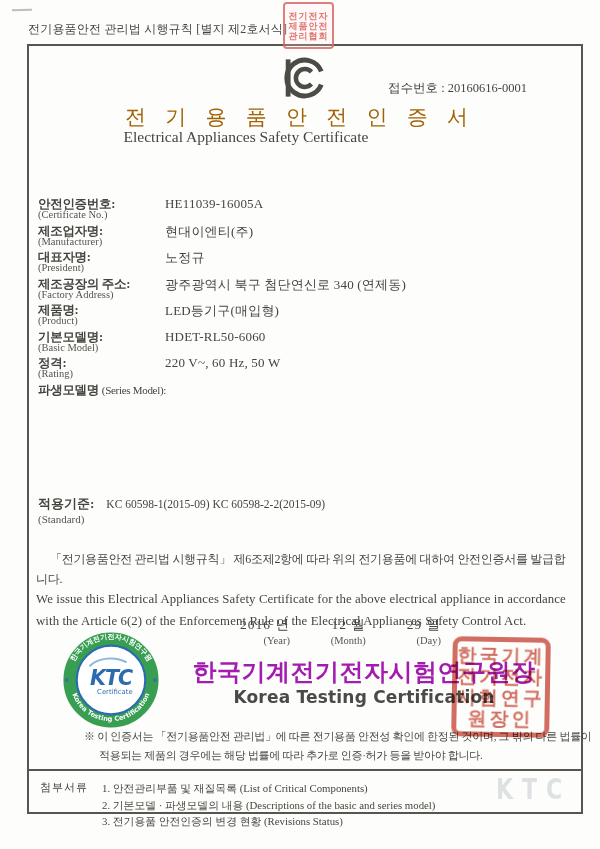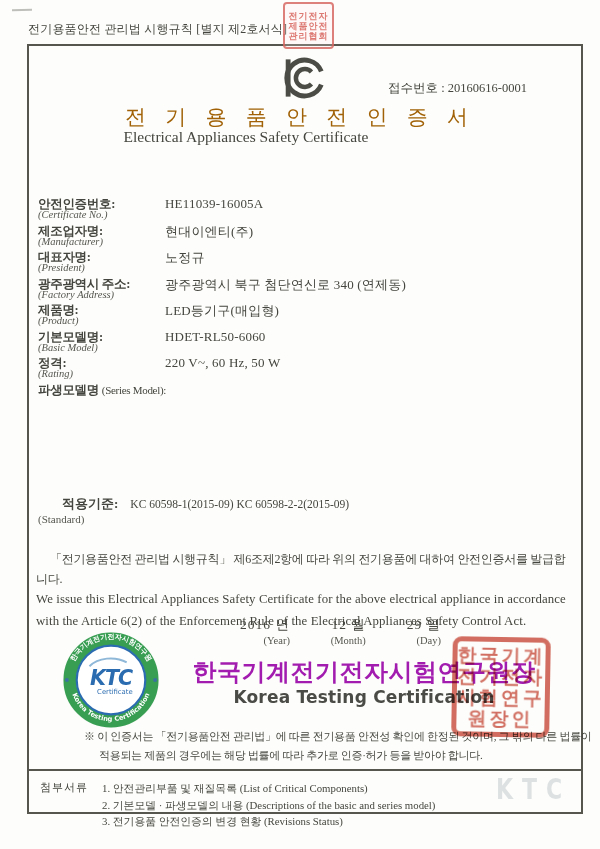--- a/index.html
+++ b/index.html
@@ -18,25 +18,25 @@
   .frame{left:27px;top:44px;width:552px;height:766px;border:2px solid #56564f;background:transparent;}
   .divider{left:27px;top:769px;width:556px;border-top:2px solid #56564f;}
   
   .kc-mark{left:284px;top:52px;}
   .receipt{left:388px;top:80px;font-size:12.5px;}
   .title-ko{left:0;top:103px;width:600px;text-align:center;font-size:21px;letter-spacing:7px;color:#a16207;}
   .title-en{left:0;top:128px;width:492px;text-align:center;font-size:15.5px;}
   
   .frow{left:38px;width:540px;height:26px;}
   .flab{position:absolute;left:0;top:0;width:126px;font-size:12.5px;font-weight:bold;letter-spacing:-.3px;}
-  .flab-en{position:absolute;left:0;top:13px;width:150px;font-size:10.5px;font-weight:normal;color:#55554f;font-style:italic;}
+  .flab-en{position:absolute;left:0;top:13px;width:150px;font-size:10.5px;font-weight:normal;color:#55554f;}
   .fval{position:absolute;left:127px;top:0;font-size:13px;letter-spacing:.2px;white-space:nowrap;}
   .inline-en{font-weight:normal;font-size:11px;}
   .std-row{left:38px;top:494px;width:540px;}
-  .std-lab{font-size:13px;font-weight:bold;display:inline;margin-left:24px;}
+  .std-lab{font-size:13px;font-weight:bold;display:inline;}
   .std-val{font-size:11.5px;display:inline;margin-left:8px;}
   .std-en{font-size:11px;color:#55554f;}
   
   .stmt{left:36px;top:549px;width:532px;}
   .stmt-ko{font-size:12px;line-height:20px;text-indent:14px;letter-spacing:-.3px;}
   .stmt-en{font-size:12.8px;line-height:21.5px;letter-spacing:.1px;}
   
   .date-row{left:213px;top:616px;width:228px;display:flex;justify-content:space-between;}
   .dcell{text-align:right;margin-left:27px;}
   .dnum{font-size:13.5px;letter-spacing:1px;}
@@ -97,21 +97,21 @@
     <div class="flab">제조업자명:</div>
     <div class="flab-en">(Manufacturer)</div>
     <div class="fval">현대이엔티(주)</div>
   </div>
   <div class="r frow" style="top:249px">
     <div class="flab">대표자명:</div>
     <div class="flab-en">(President)</div>
     <div class="fval">노정규</div>
   </div>
   <div class="r frow" style="top:276px">
-    <div class="flab">광주광역시 주소:</div>
+    <div class="flab">제조공장의 주소:</div>
     <div class="flab-en">(Factory Address)</div>
     <div class="fval">광주광역시 북구 첨단연신로 340 (연제동)</div>
   </div>
   <div class="r frow" style="top:302px">
     <div class="flab">제품명:</div>
     <div class="flab-en">(Product)</div>
     <div class="fval">LED등기구(매입형)</div>
   </div>
   <div class="r frow" style="top:329px">
     <div class="flab">기본모델명:</div>

